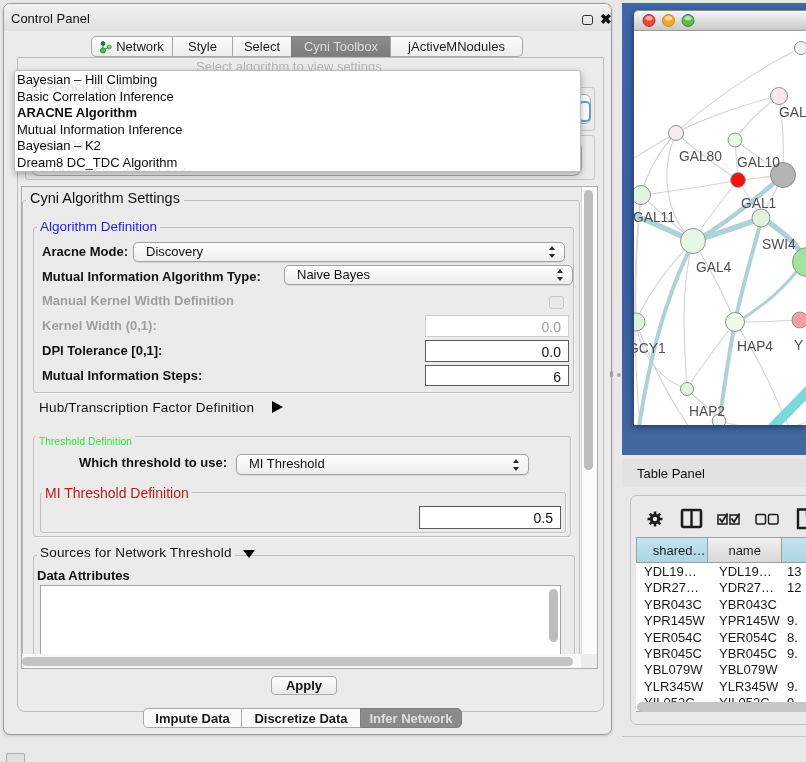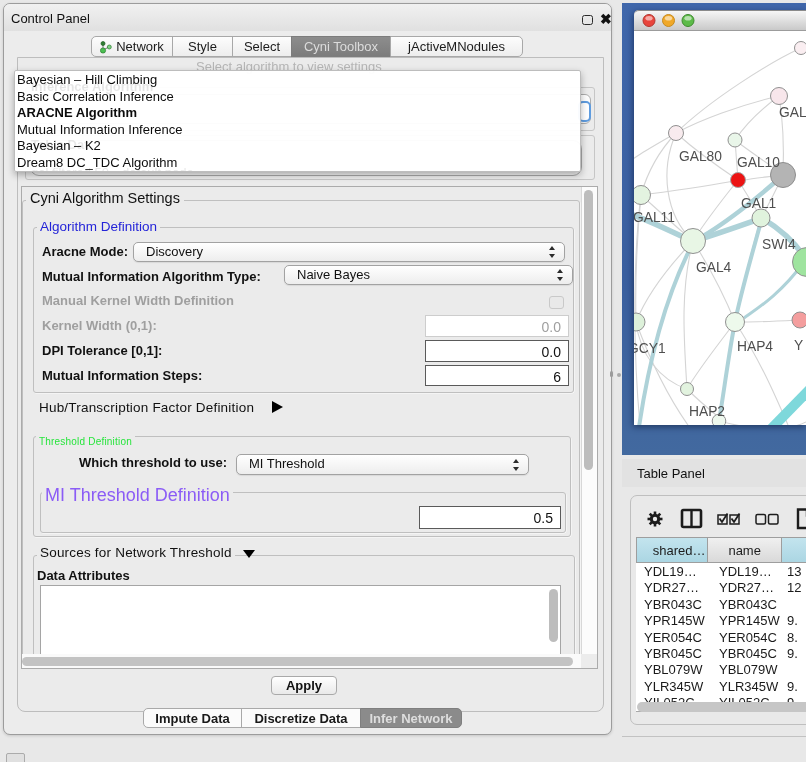--- a/index.html
+++ b/index.html
@@ -97,21 +97,21 @@
   <div class="grp" style="left:11px;top:249px;width:538px;height:101px"></div>
   <div class="gt" style="left:14px;top:249px;color:#27e53c;font-size:10px;letter-spacing:.2px">Threshold Definition</div>
 
   <div class="lbl b" style="left:57px;top:268px">Which threshold to use:</div>
   <div class="combo" style="left:214px;top:267px;width:293px;height:21px">MI Threshold<span class="steps">
         <i class="up"></i>
         <i class="dn"></i>
       </span></div>
 
   <div class="grp" style="left:18px;top:305px;width:526px;height:41px"></div>
-  <div class="gt" style="left:20px;top:298px;color:#8b5cf6;font-size:18px">MI Threshold Definition</div>
+  <div class="gt" style="left:20px;top:298px;color:#b91c1c;font-size:14px">MI Threshold Definition</div>
 
   <div class="fld" style="left:397px;top:319px;width:142px;height:23px;border:1px solid #5a5a5a">0.5</div>
 
   <div class="grp" style="left:11px;top:368px;width:542px;height:292px"></div>
   <div class="gt" style="left:15px;top:358px;color:#111;font-size:13.5px;letter-spacing:0.2px">Sources for Network Threshold</div>
   <div class="abs" style="left:221px;top:363px;width:0;height:0;border-left:6.5px solid transparent;border-right:6.5px solid transparent;border-top:8.5px solid #000"></div>
 
   <div class="lbl b" style="left:15px;top:381px">Data Attributes</div>
 
   <div class="abs" style="left:18px;top:398px;width:521px;height:75px;background:#fff;border:1px solid #a5a5a5"></div>

